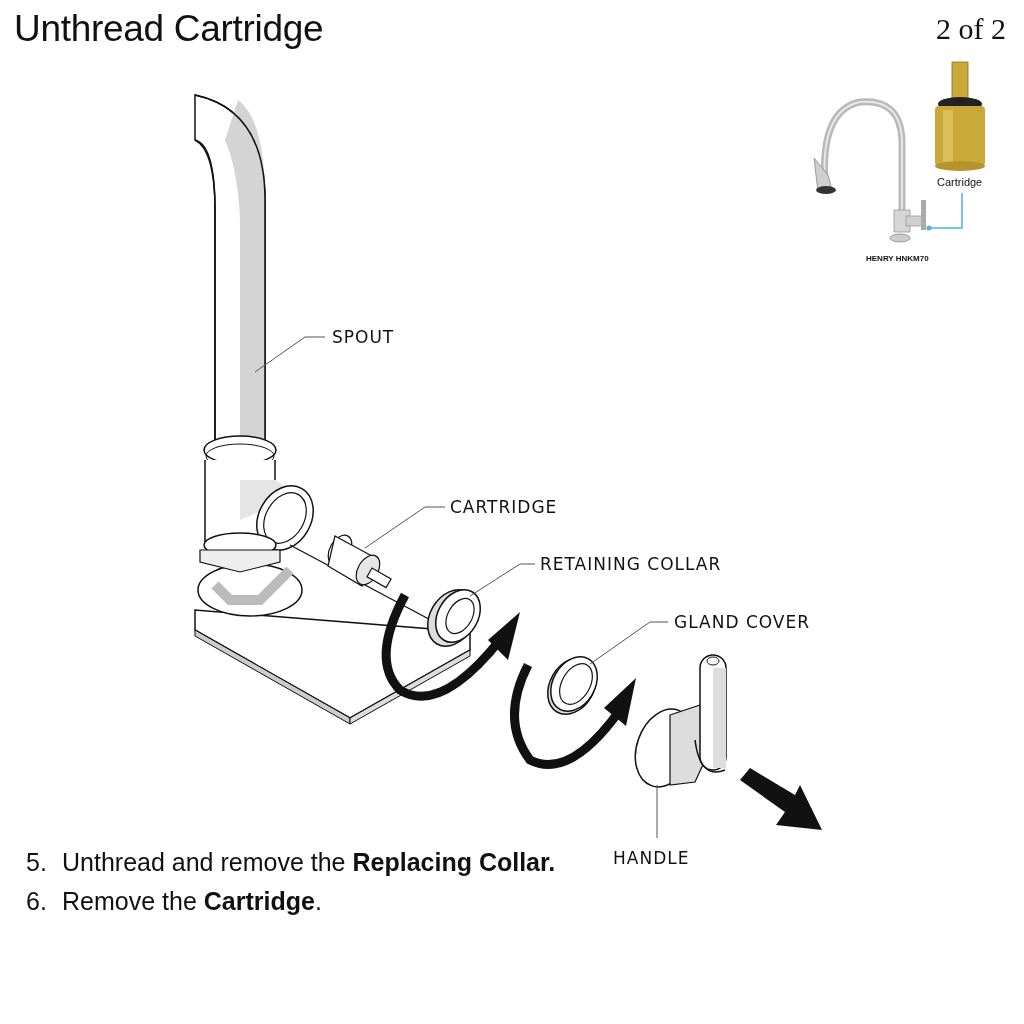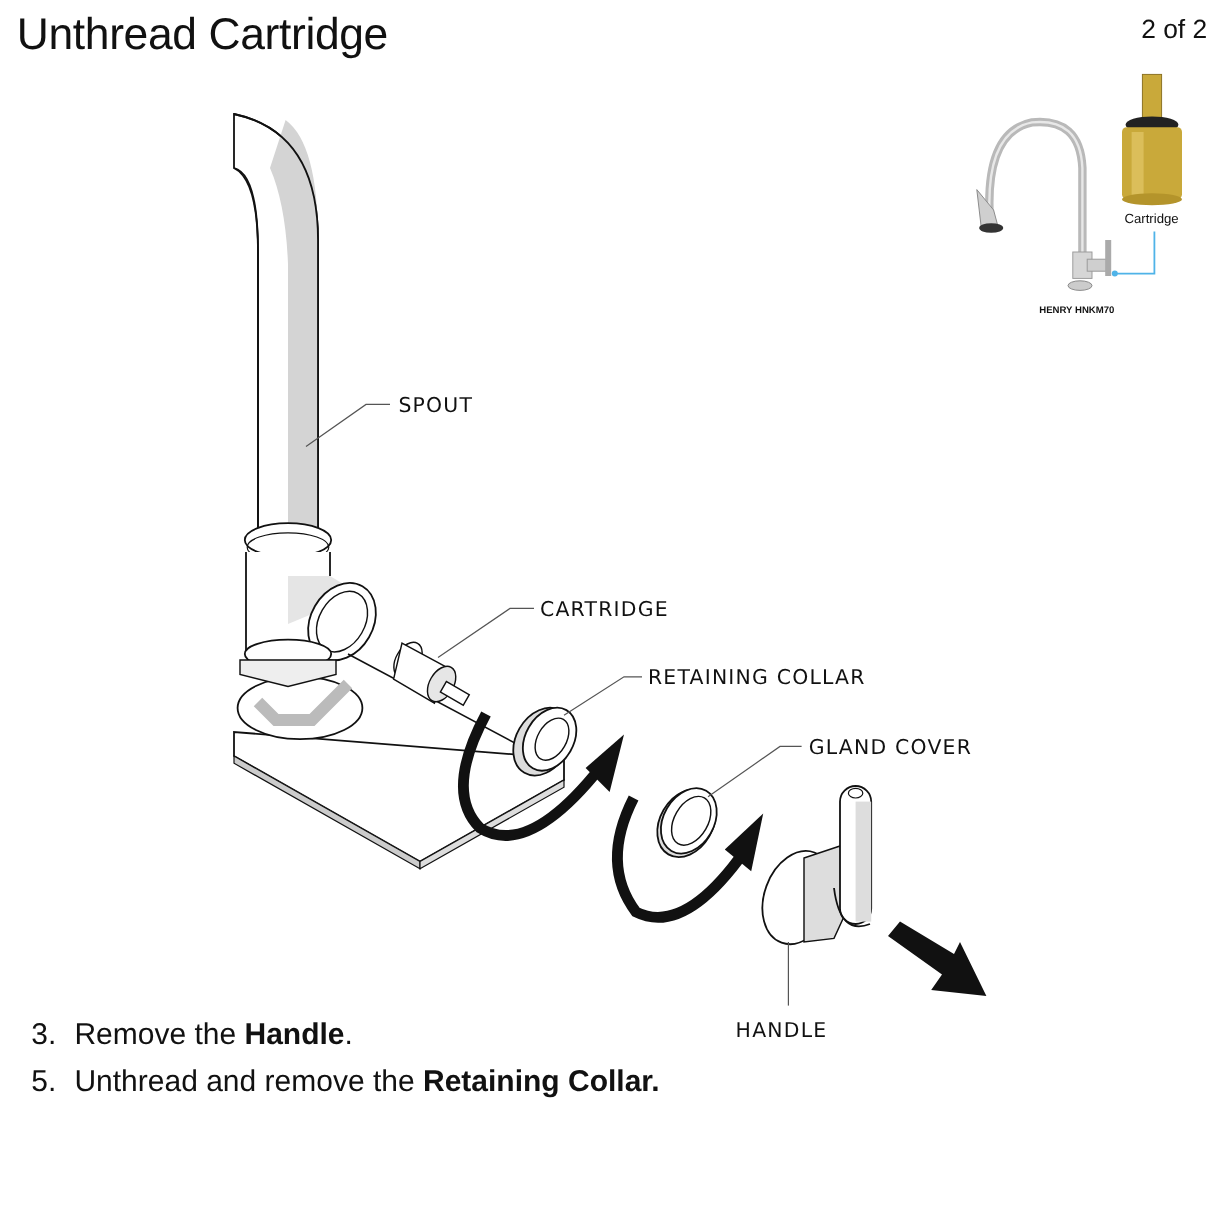--- a/index.html
+++ b/index.html
@@ -1,19 +1,19 @@
 <!DOCTYPE html>
 <html><head>
   <meta charset="utf-8">
   <style>
     html, body { margin: 0; padding: 0; background: #ffffff; }
     body { width: 1024px; height: 1024px; position: relative; overflow: hidden;
            font-family: "Liberation Sans", sans-serif; color: #111; }
     .title { position: absolute; left: 14px; top: 8px; font-size: 37px; font-weight: normal; letter-spacing: -0.3px; }
-    .page-indicator { position: absolute; right: 18px; top: 12px; font-size: 22px; }
+    .page-indicator { position: absolute; right: 18px; top: 12px; font-size: 30px; font-family: Liberation Serif, serif; }
     svg.diagram { position: absolute; left: 0; top: 0; }
     .callout { font-family: "DejaVu Sans", sans-serif; font-size: 17px; letter-spacing: 1px; fill: #111; }
     .steps { position: absolute; left: 26px; top: 843px; margin: 0; padding: 0; list-style: none; }
     .steps li { font-size: 25px; line-height: 39px; height: 39px; }
     .steps .num { display: inline-block; width: 36px; }
     .steps b { font-weight: bold; }
     .thumb-label { font-family: "Liberation Sans", sans-serif; fill: #111; }
   </style>
 </head>
 <body>
@@ -128,15 +128,15 @@
     <rect x="943" y="110" width="10" height="55" fill="#e2c868" opacity="0.7"></rect>
     <ellipse cx="960" cy="166" rx="25" ry="5" fill="#b4942b"></ellipse>
   </g>
   <polyline points="962,193 962,228 930,228" fill="none" stroke="#4fb3e8" stroke-width="1.5"></polyline>
   <circle cx="929" cy="228" r="2.5" fill="#4fb3e8"></circle>
   <text class="thumb-label" x="937" y="186" font-size="11">Cartridge</text>
   <text class="thumb-label" x="866" y="261" font-size="8" font-weight="bold">HENRY HNKM70</text>
 </svg>
 
 <ol class="steps">
-  <li><span class="num">3.</span><span>Remove the </span><b>Handle</b><span>.</span></li>
-  <li><span class="num">5.</span><span>Unthread and remove the </span><b>Retaining Collar.</b><span></span></li>
+  <li><span class="num">5.</span><span>Unthread and remove the </span><b>Replacing Collar.</b><span></span></li>
+  <li><span class="num">6.</span><span>Remove the </span><b>Cartridge</b><span>.</span></li>
 </ol>
 
 </body></html>

